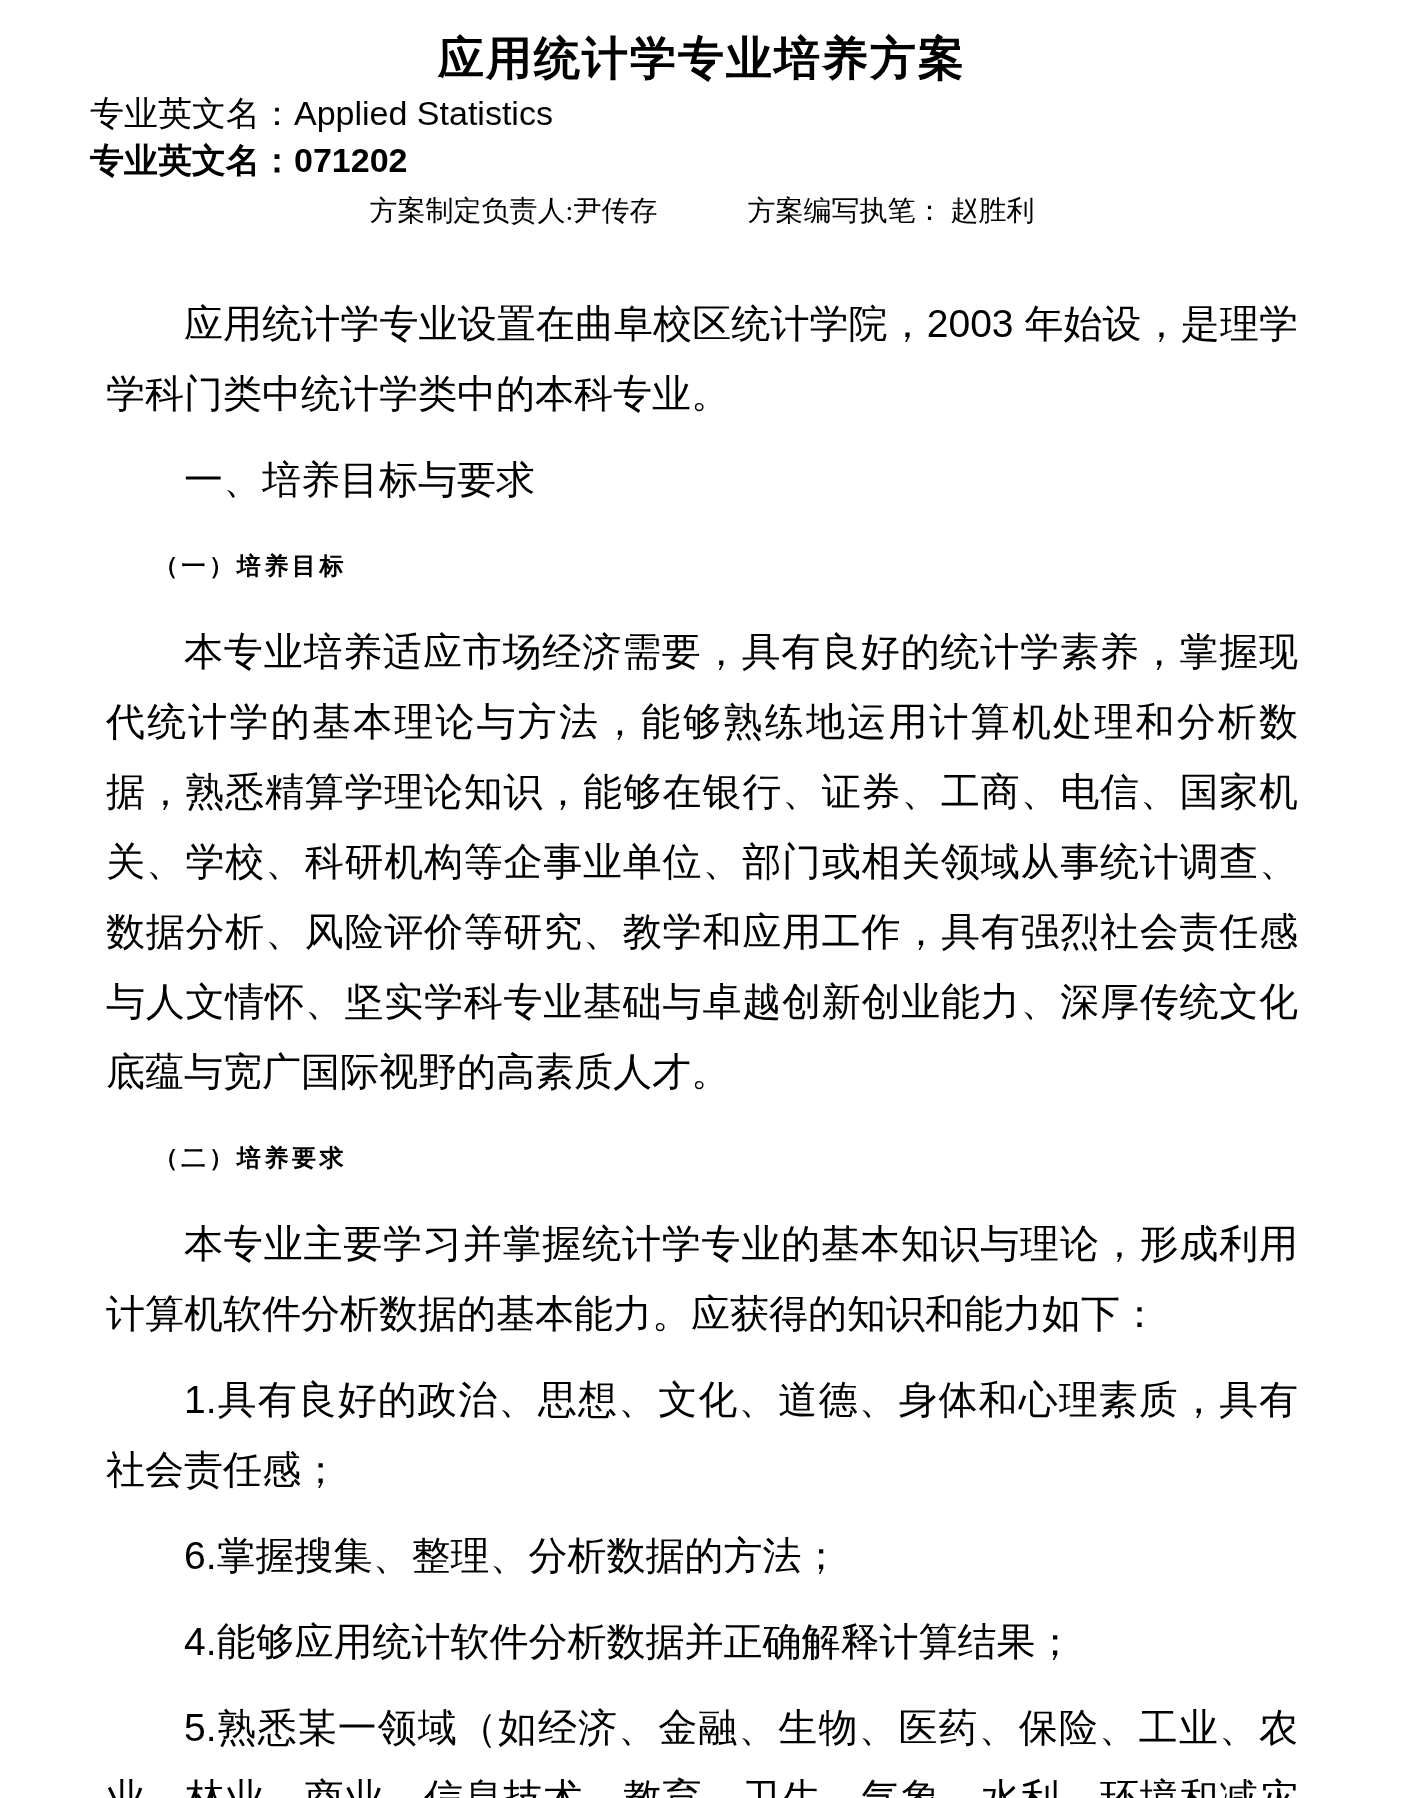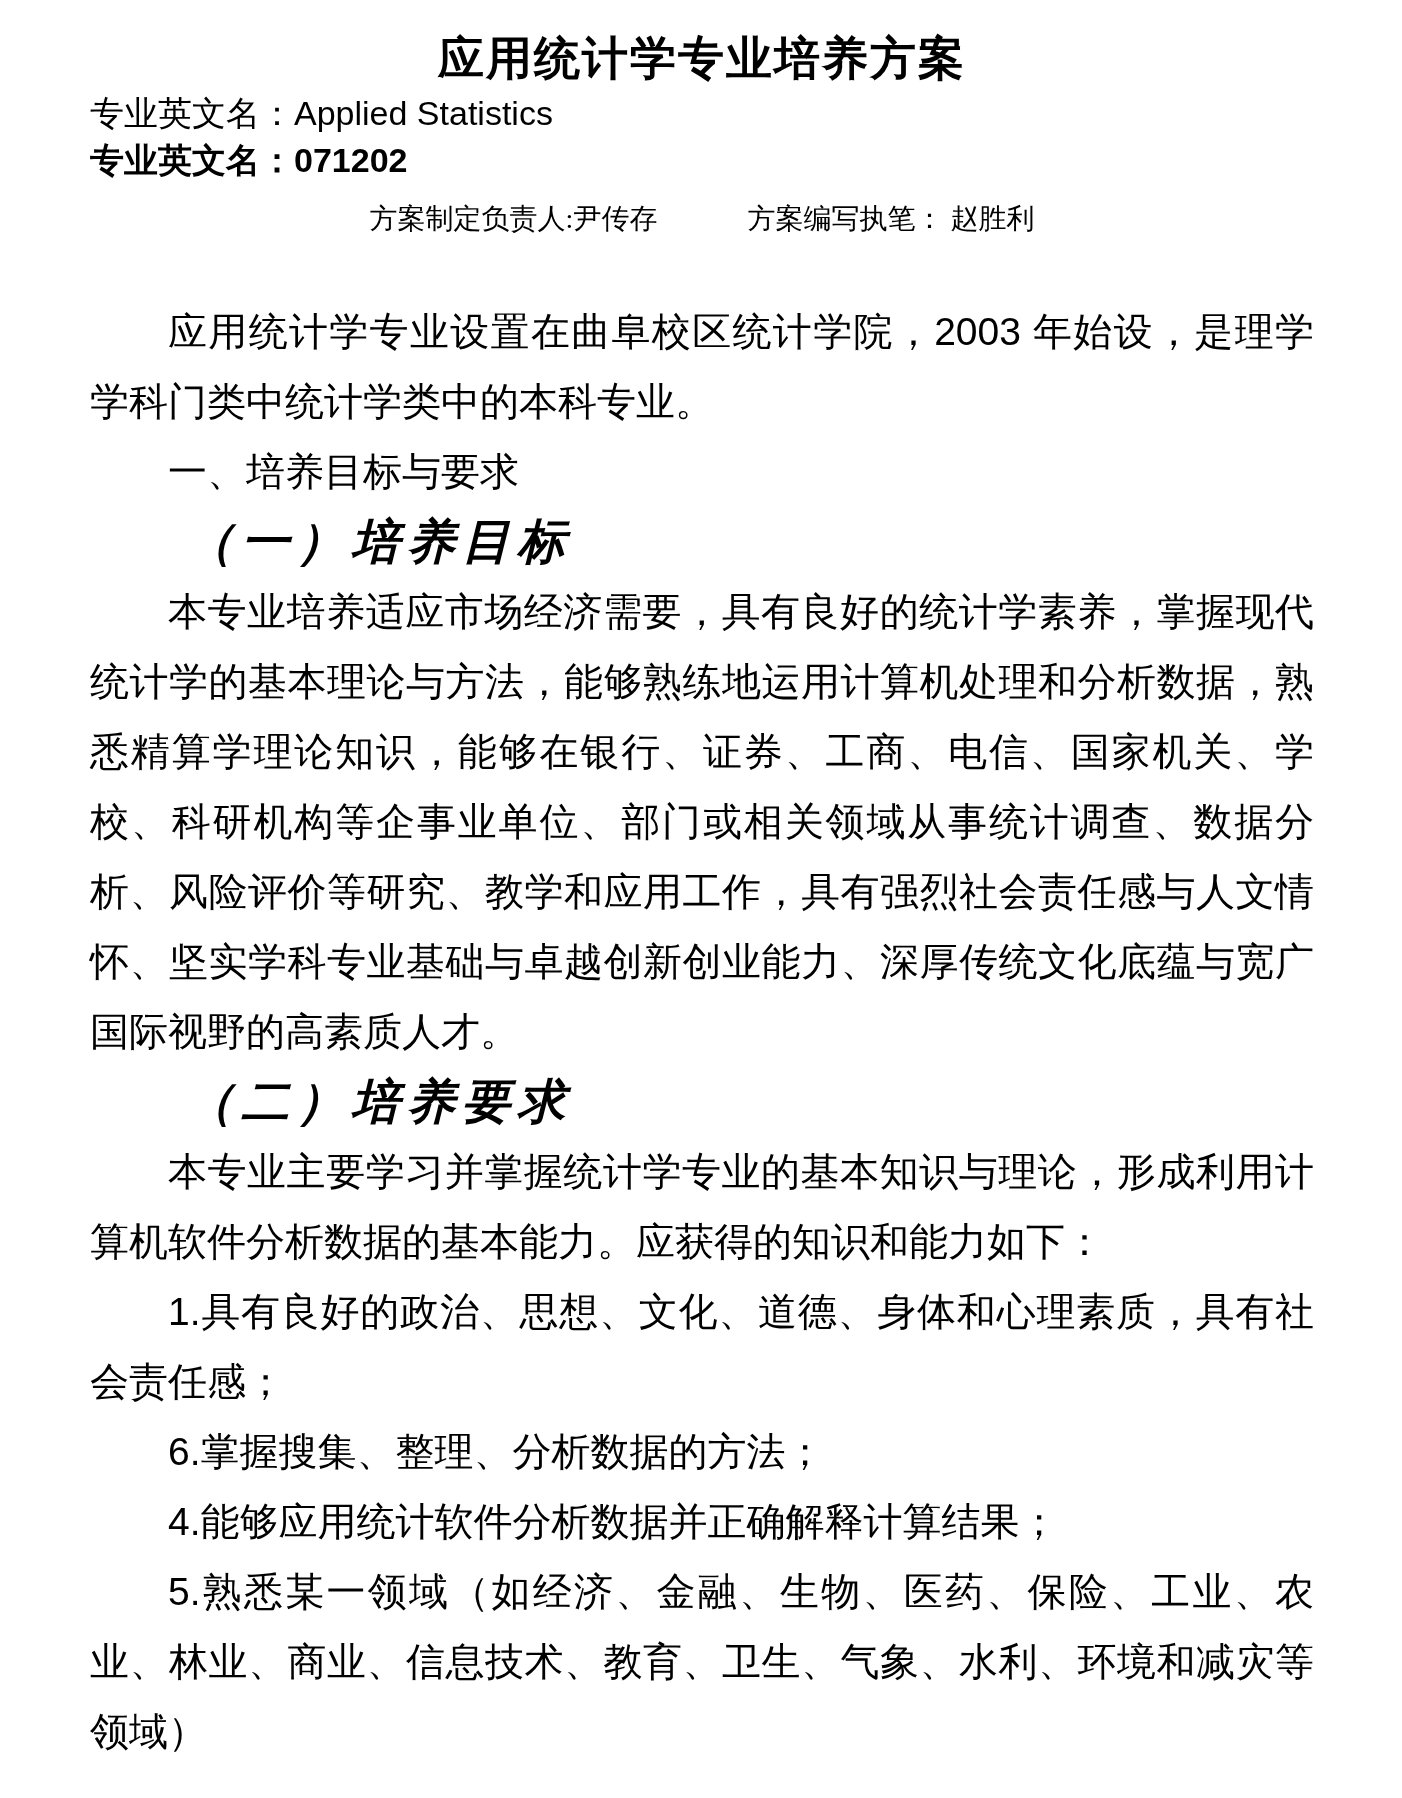--- a/index.html
+++ b/index.html
@@ -39,45 +39,44 @@
   .sub-en .latin {
     font-family: "Liberation Sans", sans-serif;
   }
   .sub-code {
     font-weight: bold;
   }
   .authors {
     text-align: center;
     font-size: 28px;
     line-height: 40px;
-    margin-top: 16px;
+    margin-top: 8px;
     font-family: "Liberation Serif", serif;
   }
   .authors .gap {
     display: inline-block;
     width: 90px;
   }
   .body-text {
     margin-top: 58px;
     font-size: 39px;
     line-height: 70px;
     text-align: justify;
     word-break: normal;
   }
   .body-text .para,
   .body-text .h1,
   .body-text .h2 {
     text-indent: 2em;
-    margin: 0;
+    margin: 16px;
   }
   .body-text .h2 {
     font-family: "Liberation Serif", serif;
     font-weight: bold;
-    font-style: italic;
-    font-size: 48px;
+    font-size: 24px;
     letter-spacing: 0.15em;
   }
 </style>
 </head>
 <body>
 
 <div class="page">
 
   <div class="doc-title">应用统计学专业培养方案</div>
 

